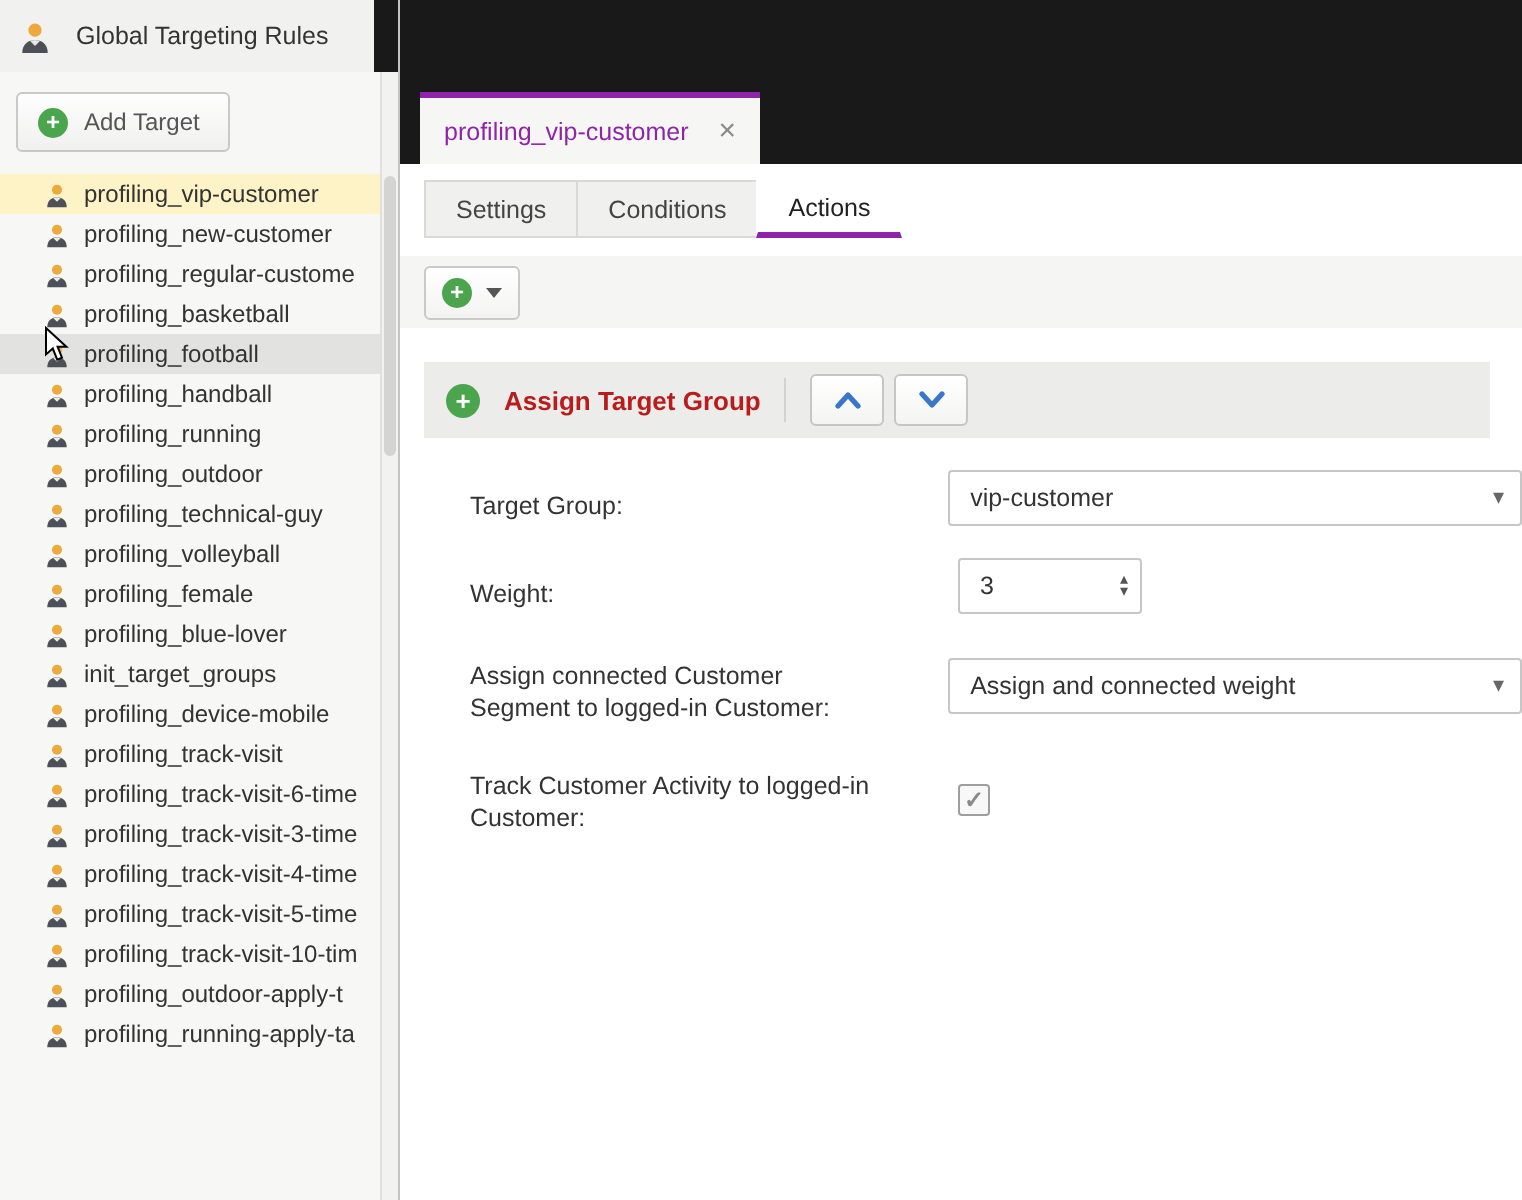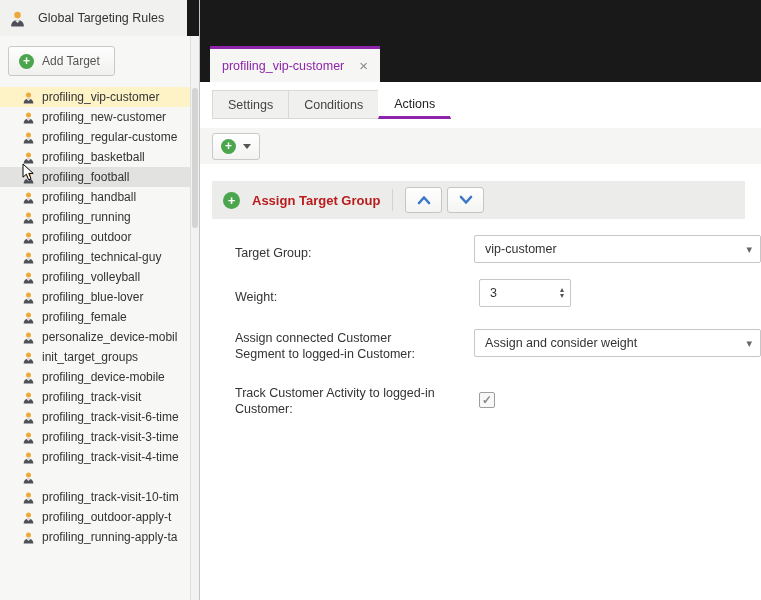--- a/index.html
+++ b/index.html
@@ -262,50 +262,40 @@
     <span class="item-label">profiling_volleyball</span>
   </div>
         <div class="list-item">
     <span class="avatar">
       <svg viewBox="0 0 16 16">
         <path d="M2 15.5 C2 11 5.2 9.4 8 9.4 C10.8 9.4 14 11 14 15.5 Z" fill="#4e5058"></path>
         <path d="M5.6 9.8 L8 12.2 L10.4 9.8 L8 9.4 Z" fill="#e8e8e8"></path>
         <circle cx="8" cy="4.8" r="3.1" fill="#eda93c"></circle>
       </svg>
     </span>
+    <span class="item-label">profiling_female</span>
+  </div>
+        <div class="list-item">
+    <span class="avatar">
+      <svg viewBox="0 0 16 16">
+        <path d="M2 15.5 C2 11 5.2 9.4 8 9.4 C10.8 9.4 14 11 14 15.5 Z" fill="#4e5058"></path>
+        <path d="M5.6 9.8 L8 12.2 L10.4 9.8 L8 9.4 Z" fill="#e8e8e8"></path>
+        <circle cx="8" cy="4.8" r="3.1" fill="#eda93c"></circle>
+      </svg>
+    </span>
     <span class="item-label">profiling_blue-lover</span>
   </div>
         <div class="list-item">
     <span class="avatar">
       <svg viewBox="0 0 16 16">
         <path d="M2 15.5 C2 11 5.2 9.4 8 9.4 C10.8 9.4 14 11 14 15.5 Z" fill="#4e5058"></path>
         <path d="M5.6 9.8 L8 12.2 L10.4 9.8 L8 9.4 Z" fill="#e8e8e8"></path>
         <circle cx="8" cy="4.8" r="3.1" fill="#eda93c"></circle>
       </svg>
     </span>
-    <span class="item-label">profiling_female</span>
-  </div>
-        <div class="list-item">
-    <span class="avatar">
-      <svg viewBox="0 0 16 16">
-        <path d="M2 15.5 C2 11 5.2 9.4 8 9.4 C10.8 9.4 14 11 14 15.5 Z" fill="#4e5058"></path>
-        <path d="M5.6 9.8 L8 12.2 L10.4 9.8 L8 9.4 Z" fill="#e8e8e8"></path>
-        <circle cx="8" cy="4.8" r="3.1" fill="#eda93c"></circle>
-      </svg>
-    </span>
-    <span class="item-label">personalize_device-mobil</span>
-  </div>
-        <div class="list-item">
-    <span class="avatar">
-      <svg viewBox="0 0 16 16">
-        <path d="M2 15.5 C2 11 5.2 9.4 8 9.4 C10.8 9.4 14 11 14 15.5 Z" fill="#4e5058"></path>
-        <path d="M5.6 9.8 L8 12.2 L10.4 9.8 L8 9.4 Z" fill="#e8e8e8"></path>
-        <circle cx="8" cy="4.8" r="3.1" fill="#eda93c"></circle>
-      </svg>
-    </span>
     <span class="item-label">init_target_groups</span>
   </div>
         <div class="list-item">
     <span class="avatar">
       <svg viewBox="0 0 16 16">
         <path d="M2 15.5 C2 11 5.2 9.4 8 9.4 C10.8 9.4 14 11 14 15.5 Z" fill="#4e5058"></path>
         <path d="M5.6 9.8 L8 12.2 L10.4 9.8 L8 9.4 Z" fill="#e8e8e8"></path>
         <circle cx="8" cy="4.8" r="3.1" fill="#eda93c"></circle>
       </svg>
     </span>
@@ -352,20 +342,21 @@
     <span class="item-label">profiling_track-visit-4-time</span>
   </div>
         <div class="list-item">
     <span class="avatar">
       <svg viewBox="0 0 16 16">
         <path d="M2 15.5 C2 11 5.2 9.4 8 9.4 C10.8 9.4 14 11 14 15.5 Z" fill="#4e5058"></path>
         <path d="M5.6 9.8 L8 12.2 L10.4 9.8 L8 9.4 Z" fill="#e8e8e8"></path>
         <circle cx="8" cy="4.8" r="3.1" fill="#eda93c"></circle>
       </svg>
     </span>
+    <span class="item-label">profiling_track-visit-5-time</span>
   </div>
         <div class="list-item">
     <span class="avatar">
       <svg viewBox="0 0 16 16">
         <path d="M2 15.5 C2 11 5.2 9.4 8 9.4 C10.8 9.4 14 11 14 15.5 Z" fill="#4e5058"></path>
         <path d="M5.6 9.8 L8 12.2 L10.4 9.8 L8 9.4 Z" fill="#e8e8e8"></path>
         <circle cx="8" cy="4.8" r="3.1" fill="#eda93c"></circle>
       </svg>
     </span>
     <span class="item-label">profiling_track-visit-10-tim</span>
@@ -458,21 +449,21 @@
           <span class="spinners">
             <span>▴</span>
             <span>▾</span>
           </span>
         </div>
       </div>
 
       <div class="form-row">
         <div class="form-label">Assign connected Customer Segment to logged-in Customer:</div>
         <div class="select">
-          <span class="select-value">Assign and consider weight</span>
+          <span class="select-value">Assign and connected weight</span>
           <span class="select-caret">▾</span>
         </div>
       </div>
 
       <div class="form-row">
         <div class="form-label">Track Customer Activity to logged-in Customer:</div>
         <div class="checkbox">
           <span>✓</span>
         </div>
       </div>

